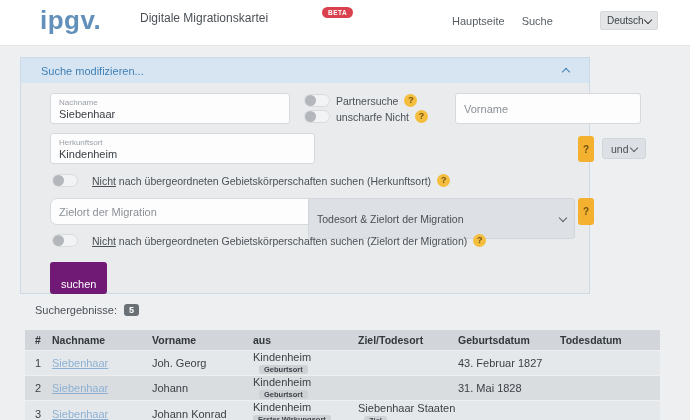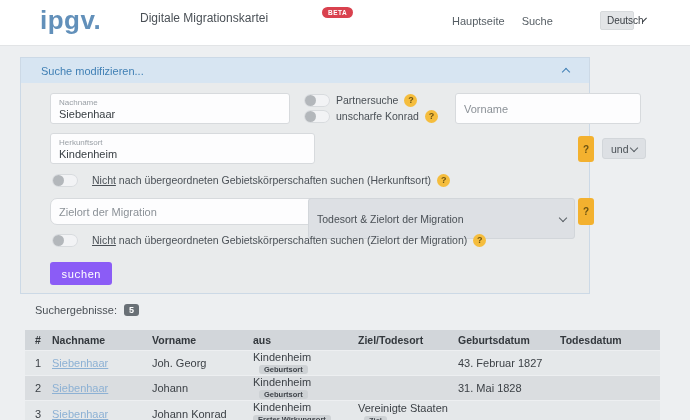--- a/index.html
+++ b/index.html
@@ -6,21 +6,21 @@
   body{font-family:"Liberation Sans","DejaVu Sans",sans-serif;}
   #app{position:relative;width:690px;height:420px;background:#edeff1;overflow:hidden;}
 
   
   .hdr{position:absolute;left:0;top:0;width:690px;height:45px;background:#ffffff;border-bottom:1px solid #e2e4e6;padding-left:29px;}
   .logo{position:absolute;left:40px;top:5px;font-size:26px;font-weight:600;color:#6290ba;letter-spacing:.5px;cursor:pointer;}
   .app-title{position:absolute;left:140px;top:11px;font-size:12px;font-weight:400;color:#4a5056;margin:0;}
   .beta{position:absolute;left:322px;top:7px;background:#d9414e;color:#fff;font-size:6.5px;font-weight:bold;padding:2px 6px;border-radius:7px;letter-spacing:.5px;}
   .nav{position:absolute;left:452px;top:15px;font-size:11px;color:#565e64;}
   .nav a{color:#565e64;text-decoration:none;margin-right:14px;cursor:pointer;}
-  .lang{position:absolute;left:600px;top:11px;width:34px;height:19px;background:#e3e5e7;border:1px solid #d7dadc;border-radius:2px;font-size:10px;color:#3a3f44;display:flex;align-items:center;justify-content:space-between;padding:0 6px;box-sizing:border-box;cursor:pointer;font-family:inherit;}
+  .lang{position:absolute;left:600px;top:11px;width:58px;height:19px;background:#e3e5e7;border:1px solid #d7dadc;border-radius:2px;font-size:10px;color:#3a3f44;display:flex;align-items:center;justify-content:space-between;padding:0 6px;box-sizing:border-box;cursor:pointer;font-family:inherit;}
 
   
   .chev{display:inline-block;width:5px;height:5px;border-right:1.5px solid currentColor;border-bottom:1.5px solid currentColor;}
   .chev.down{transform:rotate(45deg);margin-top:-2px;}
   .chev.up{transform:rotate(-135deg);margin-top:3px;}
 
   
   .panel{position:absolute;left:20px;top:57px;width:570px;height:237px;background:#e9ebec;border:1px solid #ccd9e6;box-sizing:border-box;}
   .panel-hd{position:absolute;left:0;top:0;width:100%;height:25px;background:#d7e5f2;display:flex;align-items:center;justify-content:space-between;padding:0 20px;box-sizing:border-box;cursor:pointer;}
   .panel-hd .t{font-size:11px;color:#4180b5;}
@@ -31,30 +31,30 @@
   .f-label{position:absolute;left:8px;top:4px;font-size:8px;color:#9aa0a6;}
   .field input{position:absolute;left:8px;border:none;background:transparent;outline:none;padding:0;margin:0;font-family:inherit;font-size:11px;color:#3a4045;width:calc(100% - 16px);}
   .field.labeled input{top:14px;}
   .field.plain input{top:0;height:100%;}
   .field input::placeholder{color:#8b9197;opacity:1;}
 
   .sel{position:absolute;background:#dde0e4;border:1px solid #d2d6da;border-radius:3px;display:flex;align-items:center;justify-content:space-between;padding:0 8px;box-sizing:border-box;font-size:10.5px;color:#4a5056;cursor:pointer;}
   .sel .chev{color:#5a6066;}
   .helpbtn{position:absolute;width:16px;background:#f3b12f;border:none;border-radius:3px;color:#6d5413;font-weight:bold;font-size:10px;cursor:pointer;display:flex;align-items:center;justify-content:center;font-family:inherit;}
 
-  .tgl-row{position:absolute;display:flex;gap:6px;}
+  .tgl-row{position:absolute;display:flex;align-items:center;gap:6px;}
   .toggle{position:relative;display:inline-block;width:26px;height:13px;background:#f2f3f5;border-radius:7px;box-shadow:inset 0 0 0 1px #d8dbde;cursor:pointer;flex:none;}
   .toggle::before{content:"";position:absolute;left:1px;top:1px;width:11px;height:11px;border-radius:50%;background:#b3b7bb;}
   .tgl-lbl{font-size:10.5px;color:#4a5056;}
   .tgl-lbl .u{text-decoration:underline;}
   .help{display:inline-block;width:13px;height:13px;border-radius:50%;background:#f5bd3d;color:#6d5413;font-size:9px;font-weight:bold;text-align:center;line-height:13px;cursor:pointer;flex:none;}
   .tgl-stack{position:absolute;display:flex;flex-direction:column;gap:3px;}
   .tgl-stack .tgl-row{position:static;}
 
-  .btn-search{position:absolute;left:50px;top:262px;height:23px;background:#8b5cf6;color:#fff;border:none;border-radius:3px;font-size:11px;padding:7px 11px;cursor:pointer;font-family:Liberation Mono, monospace;}
+  .btn-search{position:absolute;left:50px;top:262px;height:23px;background:#701a75;color:#fff;border:none;border-radius:3px;font-size:11px;padding:16px 11px;cursor:pointer;font-family:Liberation Sans, sans-serif;}
 
   
   .res-lbl{position:absolute;left:35px;top:304px;font-size:11px;color:#4a5056;}
   .count-badge{display:inline-block;background:#697076;color:#fff;font-size:9px;font-weight:bold;padding:1px 5px;border-radius:3px;margin-left:4px;vertical-align:1px;}
 
   table.results{position:absolute;left:25px;top:330px;width:635px;border-collapse:collapse;table-layout:fixed;}
   table.results th{background:#d2d6da;font-size:10.5px;font-weight:bold;color:#33383d;text-align:left;height:20px;padding:0;}
   table.results th:first-child,table.results td:first-child{padding-left:10px;}
   table.results td{font-size:11px;color:#3c4146;height:24px;padding:0;vertical-align:middle;}
   table.results tbody tr{border-top:1px solid #edeff1;}
@@ -96,21 +96,21 @@
   </div>
 
   <div class="tgl-stack" style="left:304px;top:94px;">
     <div class="tgl-row">
       <span class="toggle"></span>
       <span class="tgl-lbl">Partnersuche</span>
       <span class="help">?</span>
     </div>
     <div class="tgl-row">
       <span class="toggle"></span>
-      <span class="tgl-lbl">unscharfe Konrad</span>
+      <span class="tgl-lbl">unscharfe Nicht</span>
       <span class="help">?</span>
     </div>
   </div>
 
   <div class="field plain" style="left:455px;top:93px;width:186px;height:31px;">
     <input placeholder="Vorname" style="">
   </div>
 
   <div class="field labeled" style="left:50px;top:133px;width:265px;height:31px;">
     <span class="f-label">Herkunftsort</span>
@@ -188,20 +188,20 @@
           <td><span>Kindenheim</span><span class="badge">Geburtsort</span></td>
           <td></td>
           <td>31. Mai 1828</td>
           <td></td>
         </tr>
         <tr>
           <td>3</td>
           <td><a>Siebenhaar</a></td>
           <td>Johann Konrad</td>
           <td><span>Kindenheim</span><span class="badge below">Erster Wirkungsort</span></td>
-          <td><span>Vereinigte Staaten</span><span class="badge">Ziel</span></td>
+          <td><span>Siebenhaar Staaten</span><span class="badge">Ziel</span></td>
           <td></td>
           <td></td>
         </tr>
       </tbody>
   </table>
 
 </div>
 
 </body></html>

